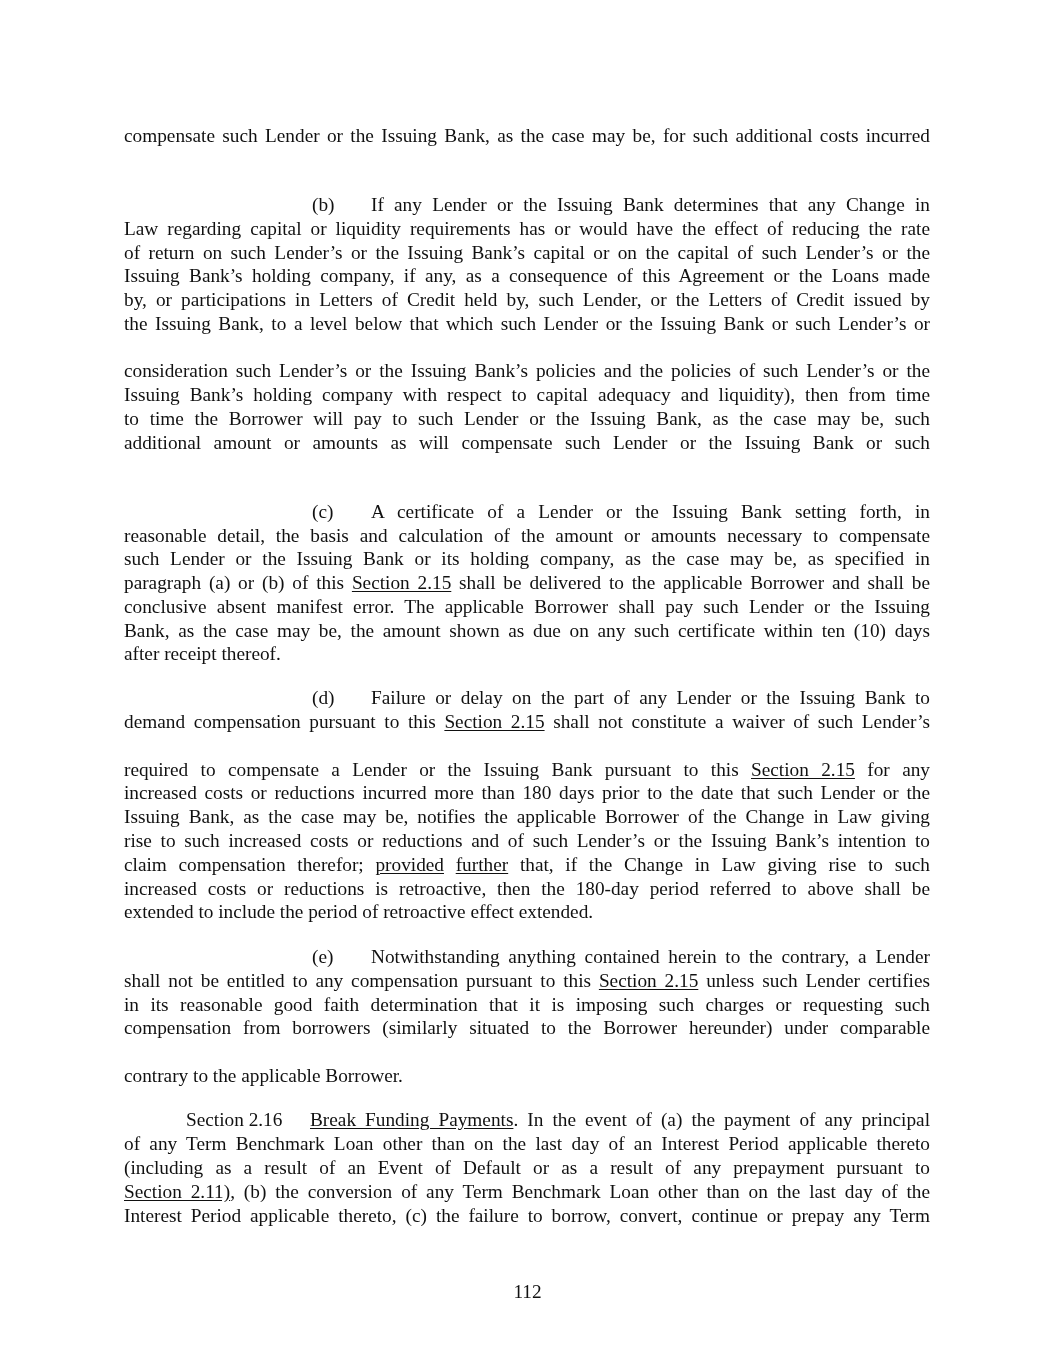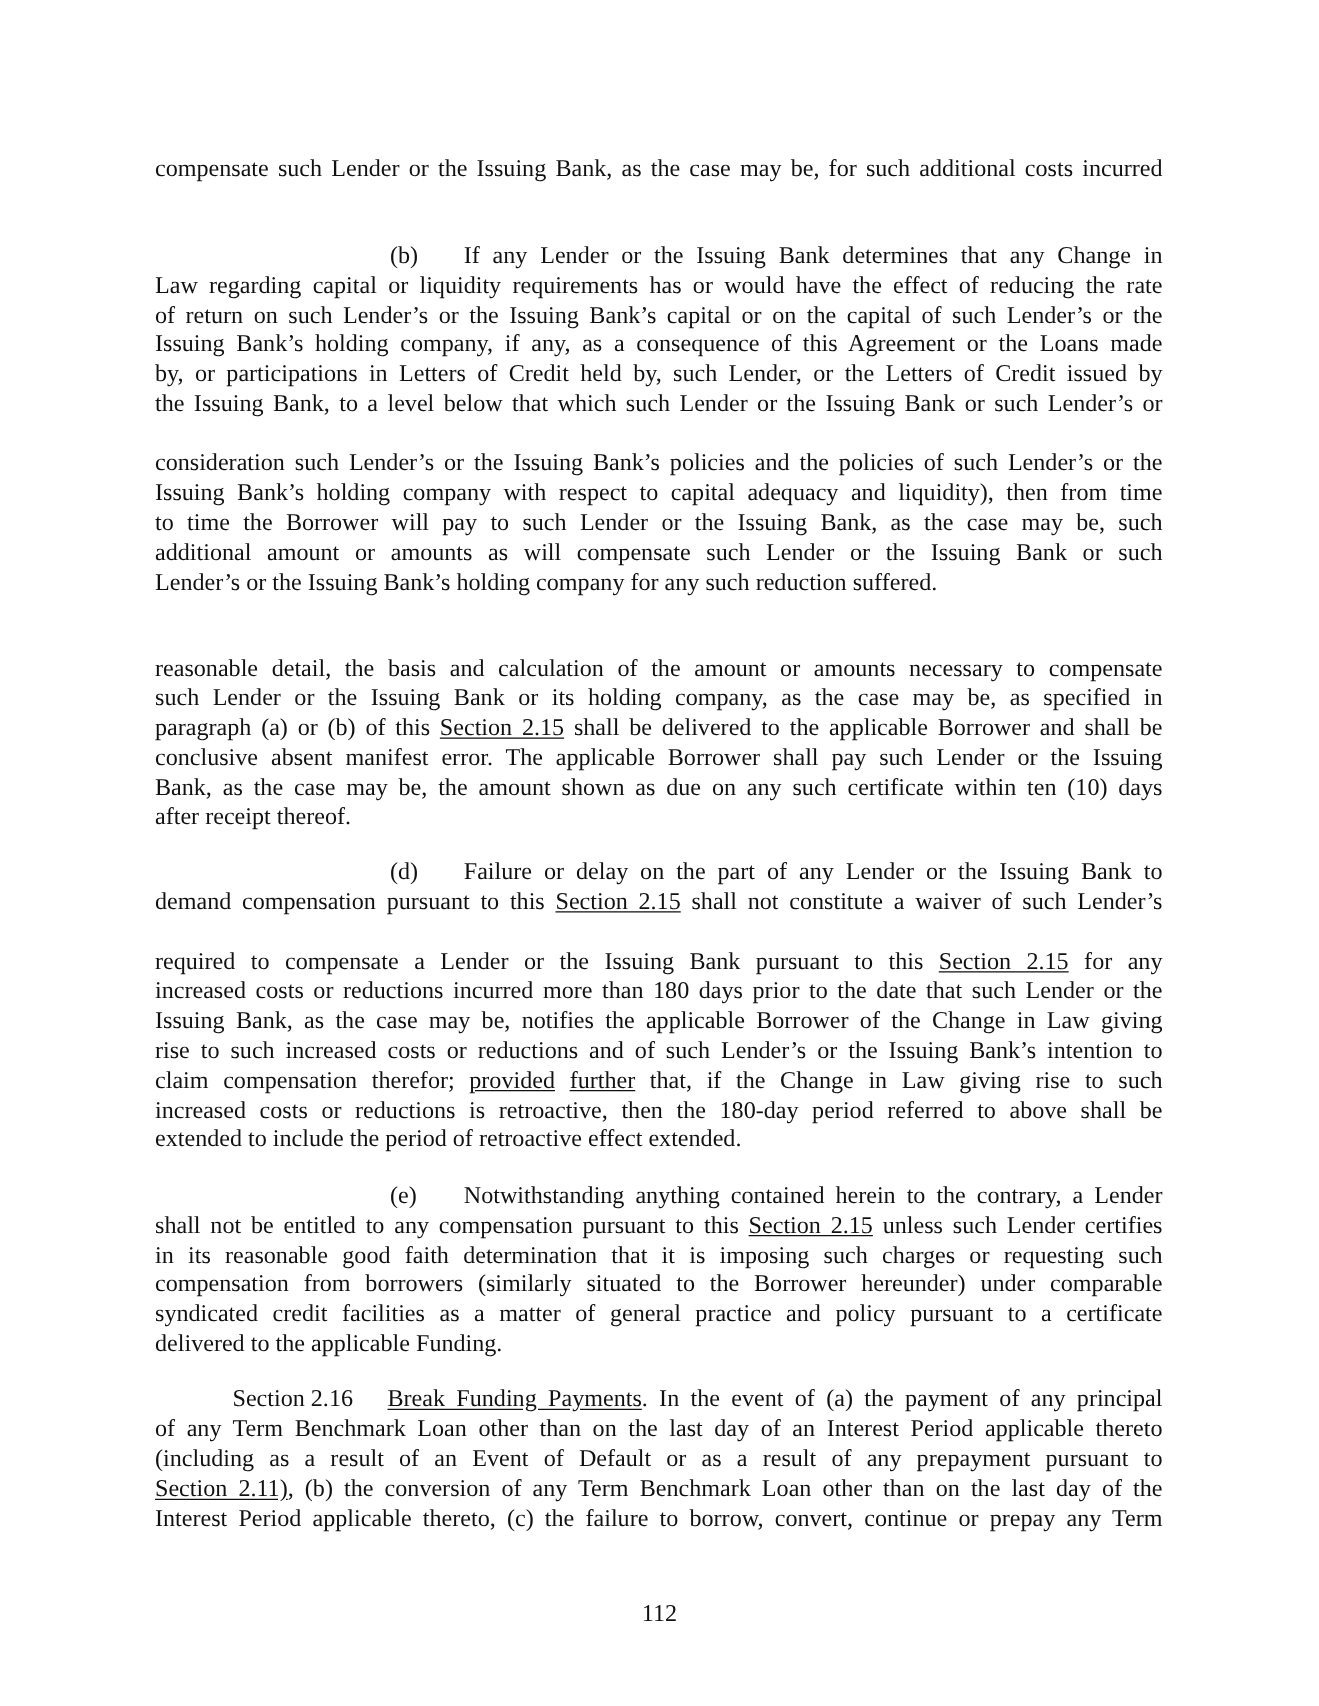--- a/index.html
+++ b/index.html
@@ -36,22 +36,22 @@
   <div class="line indent" style="top:193px"><span class="lbl">(b)</span><span>If any Lender or the Issuing Bank determines that any Change in</span></div>
   <div class="line" style="top:217px">Law regarding capital or liquidity requirements has or would have the effect of reducing the rate</div>
   <div class="line" style="top:241px">of return on such Lender’s or the Issuing Bank’s capital or on the capital of such Lender’s or the</div>
   <div class="line" style="top:264px">Issuing Bank’s holding company, if any, as a consequence of this Agreement or the Loans made</div>
   <div class="line" style="top:288px">by, or participations in Letters of Credit held by, such Lender, or the Letters of Credit issued by</div>
   <div class="line" style="top:312px">the Issuing Bank, to a level below that which such Lender or the Issuing Bank or such Lender’s or</div>
   <div class="line" style="top:359px">consideration such Lender’s or the Issuing Bank’s policies and the policies of such Lender’s or the</div>
   <div class="line" style="top:383px">Issuing Bank’s holding company with respect to capital adequacy and liquidity), then from time</div>
   <div class="line" style="top:407px">to time the Borrower will pay to such Lender or the Issuing Bank, as the case may be, such</div>
   <div class="line" style="top:431px">additional amount or amounts as will compensate such Lender or the Issuing Bank or such</div>
-  <div class="line last" style="top:455px">Lender’s or the Issuing Bank’s holding company for any such reduction suffered.</div>
 
+  <div class="line indent" style="top:500px"><span class="lbl">(c)</span><span>A certificate of a Lender or the Issuing Bank setting forth, in</span></div>
   <div class="line" style="top:524px">reasonable detail, the basis and calculation of the amount or amounts necessary to compensate</div>
   <div class="line" style="top:547px">such Lender or the Issuing Bank or its holding company, as the case may be, as specified in</div>
   <div class="line" style="top:571px"><span>paragraph (a) or (b) of this </span><u>Section 2.15</u><span> shall be delivered to the applicable Borrower and shall be</span></div>
   <div class="line" style="top:595px">conclusive absent manifest error.  The applicable Borrower shall pay such Lender or the Issuing</div>
   <div class="line" style="top:619px">Bank, as the case may be, the amount shown as due on any such certificate within ten (10) days</div>
   <div class="line last" style="top:642px">after receipt thereof.</div>
 
   <div class="line indent" style="top:686px"><span class="lbl">(d)</span><span>Failure or delay on the part of any Lender or the Issuing Bank to</span></div>
   <div class="line" style="top:710px"><span>demand compensation pursuant to this </span><u>Section 2.15</u><span> shall not constitute a waiver of such Lender’s</span></div>
   <div class="line" style="top:758px"><span>required to compensate a Lender or the Issuing Bank pursuant to this </span><u>Section 2.15</u><span> for any</span></div>
@@ -59,22 +59,21 @@
   <div class="line" style="top:805px">Issuing Bank, as the case may be, notifies the applicable Borrower of the Change in Law giving</div>
   <div class="line" style="top:829px">rise to such increased costs or reductions and of such Lender’s or the Issuing Bank’s intention to</div>
   <div class="line" style="top:853px"><span>claim compensation therefor; </span><u>provided</u> <u>further</u><span> that, if the Change in Law giving rise to such</span></div>
   <div class="line" style="top:877px">increased costs or reductions is retroactive, then the 180-day period referred to above shall be</div>
   <div class="line last" style="top:900px">extended to include the period of retroactive effect extended.</div>
 
   <div class="line indent" style="top:945px"><span class="lbl">(e)</span><span>Notwithstanding anything contained herein to the contrary, a Lender</span></div>
   <div class="line" style="top:969px"><span>shall not be entitled to any compensation pursuant to this </span><u>Section 2.15</u><span> unless such Lender certifies</span></div>
   <div class="line" style="top:993px">in its reasonable good faith determination that it is imposing such charges or requesting such</div>
   <div class="line" style="top:1016px">compensation from borrowers (similarly situated to the Borrower hereunder) under comparable</div>
-  <div class="line" style="top:1040px">syndicated credit facilities as a matter of general practice and policy pursuant to a certificate</div>
-  <div class="line last" style="top:1064px">delivered to the applicable Funding.</div>
+  <div class="line last" style="top:1064px">contrary to the applicable Borrower.</div>
 
   <div class="line sec" style="top:1108px"><span class="seclbl">Section 2.16</span><u>Break Funding Payments</u><span>.  In the event of (a) the payment of any principal</span></div>
   <div class="line" style="top:1132px">of any Term Benchmark Loan other than on the last day of an Interest Period applicable thereto</div>
   <div class="line" style="top:1156px">(including as a result of an Event of Default or as a result of any prepayment pursuant to</div>
   <div class="line" style="top:1180px"><u>Section 2.11)</u><span>, (b) the conversion of any Term Benchmark Loan other than on the last day of the</span></div>
   <div class="line" style="top:1204px">Interest Period applicable thereto, (c) the failure to borrow, convert, continue or prepay any Term</div>
 
   <div class="pagenum">112</div>
 </div>
 

